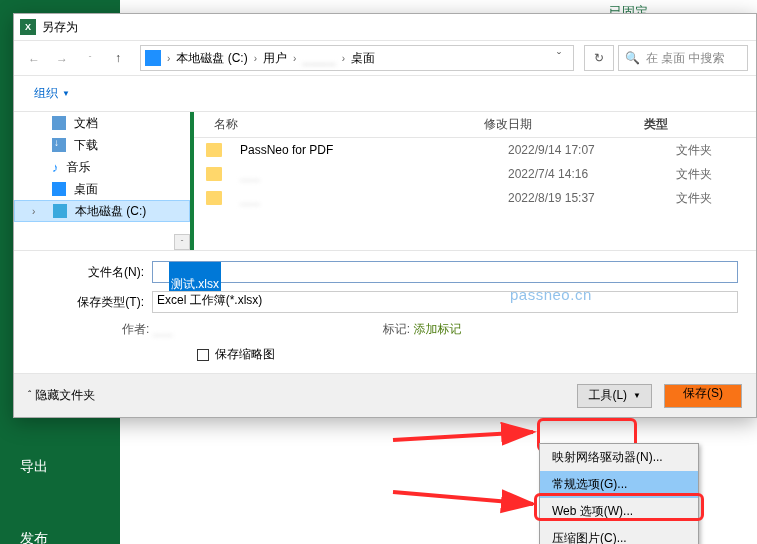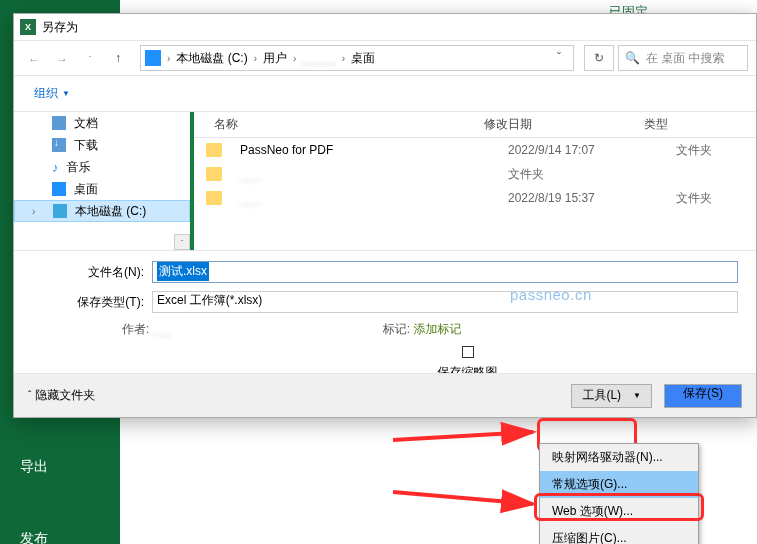--- a/index.html
+++ b/index.html
@@ -48,48 +48,48 @@
 .sb-music { color: #1e90ff; font-size: 13px; }
 .sb-desktop { background: #1e90ff; }
 .sb-disk { background: #3ba9dd; }
 .sb-expand { position: absolute; left: 18px; color: #666; font-size: 10px; }
 .sb-scroll { position: absolute; right: 0; bottom: 0; width: 16px; height: 16px; background: #f0f0f0; border: 1px solid #ccc; color: #666; font-size: 8px; display: flex; align-items: center; justify-content: center; }
 
 .filelist { flex: 1; position: relative; }
 .fl-header { display: flex; height: 26px; align-items: center; border-bottom: 1px solid #e5e5e5; color: #444; }
 .fl-col-name { width: 290px; padding-left: 20px; }
 .fl-col-date { width: 160px; }
-.fl-col-type { flex: 1; }
+.fl-col-type { flex: 1; font-weight: bold; }
 .fl-row { display: flex; height: 24px; align-items: center; padding-left: 12px; gap: 8px; }
 .fl-icon { width: 16px; height: 14px; background: #ffd76b; margin-right: 10px; border-radius: 1px; }
 .fl-name { width: 260px; }
 .fl-name.blur { filter: blur(2px); color: #ccc; }
 .fl-date { width: 160px; color: #666; }
 .fl-type { color: #666; }
 
 .form-area { padding: 10px 18px 6px 18px; border-top: 1px solid #e5e5e5; }
 .form-row { display: flex; align-items: center; margin-bottom: 8px; }
 .form-label { width: 120px; text-align: right; padding-right: 8px; font-size: 12px; }
 .form-input { flex: 1; height: 22px; border: 1px solid #7a9fcb; padding: 0 4px; font-size: 12px; background: #fff; }
 .form-input.type-sel { border: 1px solid #ccc; }
-.filename-val { background: #0078d7; color: #fff; padding: 1px 2px; display: inline-block; }
+.filename-val { background: #0078d7; color: #fff; padding: 14px 2px; display: inline-block; margin-left: 12px; }
 .meta-row { display: flex; padding-left: 90px; gap: 30px; margin-bottom: 8px; align-items: center; }
 .meta-label { color: #555; }
 .meta-blur { filter: blur(2px); color: #ccc; width: 60px; display: inline-block; }
 .meta-link { color: #4d7c0f; }
-.thumb-row { padding-left: 165px; display: flex; align-items: center; gap: 6px; flex-direction: column; }
+.thumb-row { padding-left: 165px; display: flex; align-items: center; gap: 6px; }
 .chk { width: 12px; height: 12px; border: 1px solid #333; display: inline-block; }
 
 .footer { position: absolute; bottom: 0; left: 0; right: 0; height: 44px; border-top: 1px solid #e5e5e5; display: flex; align-items: center; padding: 0 14px; background: #f0f0f0; }
 .hide-folders { display: flex; align-items: center; gap: 4px; font-size: 12px; }
 .hide-folders .caret { font-size: 10px; }
 .footer-spacer { flex: 1; }
-.tools-btn { height: 24px; padding: 0 10px; border: 1px solid #adadad; background: #e1e1e1; display: flex; align-items: center; gap: 12px; position: relative; }
+.tools-btn { height: 24px; padding: 0 10px; border: 1px solid #adadad; background: #e1e1e1; display: flex; align-items: center; gap: 6px; position: relative; }
 .tools-btn .drop { font-size: 8px; }
-.save-btn { height: 24px; padding: 0 18px; border: 1px solid #adadad; background: #3b82f6; margin-left: 12px; }
+.save-btn { height: 24px; padding: 0 18px; border: 1px solid #adadad; background: #f97316; margin-left: 12px; }
 
 
 .callout-tools { position: absolute; border: 3px solid #ff2a2a; border-radius: 6px; pointer-events: none; }
 .callout-general { position: absolute; border: 3px solid #ff2a2a; border-radius: 6px; pointer-events: none; z-index: 50; }
 
 
 .tools-menu { position: absolute; left: 539px; top: 443px; width: 160px; background: #f0f0f0; border: 1px solid #a0a0a0; box-shadow: 2px 2px 4px rgba(0,0,0,0.25); z-index: 40; }
 .tools-menu .mi { padding: 5px 12px; font-size: 12px; }
 .tools-menu .mi.hl { background: #91c9f7; }
 
@@ -182,20 +182,21 @@
       </div>
       <div class="fl-row">
         <span class="fl-icon"></span>
         <span class="fl-name">PassNeo for PDF</span>
         <span class="fl-date">2022/9/14 17:07</span>
         <span class="fl-type">文件夹</span>
       </div>
       <div class="fl-row">
         <span class="fl-icon"></span>
         <span class="fl-name blur">___</span>
+        <span class="fl-date">2022/7/4 14:16</span>
         <span class="fl-type">文件夹</span>
       </div>
       <div class="fl-row">
         <span class="fl-icon"></span>
         <span class="fl-name blur">___</span>
         <span class="fl-date">2022/8/19 15:37</span>
         <span class="fl-type">文件夹</span>
       </div>
     </div>
   </div>

